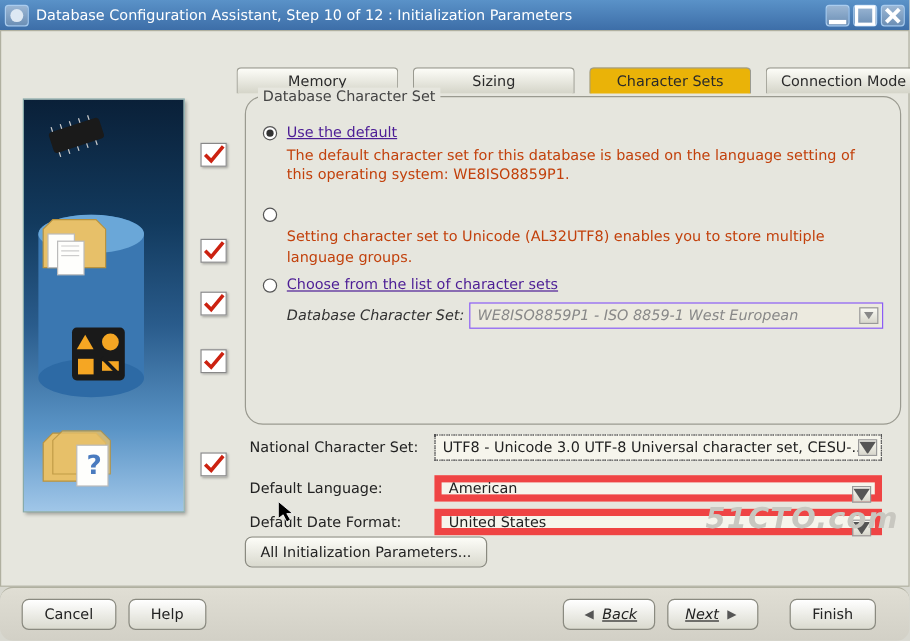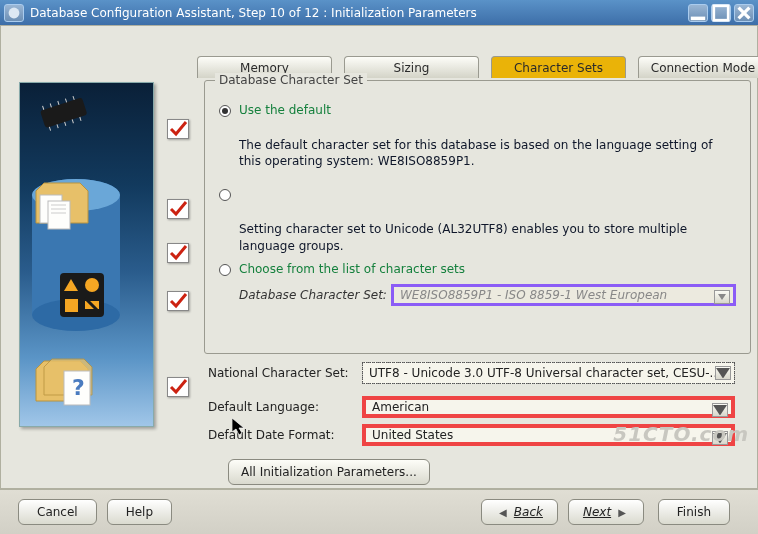--- a/index.html
+++ b/index.html
@@ -19,60 +19,60 @@
   .check { width: 22px; height: 20px; background: #fff; border: 1px solid #888; margin-left: auto; margin-right: -18px; box-shadow: 1px 1px 2px rgba(0,0,0,0.3); display:flex; align-items:center; justify-content:center; }
   .check svg { width: 20px; height: 18px; }
 
   
   .tabs { position: absolute; top: 30px; left: 196px; display: flex; gap: 12px; }
   .tab { width: 135px; height: 22px; border: 1px solid #9a9a90; border-bottom: none; border-radius: 4px 4px 0 0; background: linear-gradient(to bottom, #fdfdf8, #d4d4c8); display:flex; align-items:center; justify-content:center; color:#2a2a2a; cursor:pointer; }
   .tab.connmode{ width: 130px }
   .tab.active { background: #eab308; font-weight: normal; }
 
   
-  .fieldset { position: absolute; top: 54px; left: 203px; right: 6px; height: 274px; border: 1px solid #9a9a90; border-radius: 3px; padding: 16px 14px 10px 14px; background: #e6e6de; }
+  .fieldset { position: absolute; top: 54px; left: 203px; right: 6px; height: 274px; border: 1px solid #9a9a90; border-radius: 15px; padding: 16px 14px 10px 14px; background: #e6e6de; }
   .fieldset .legend { position: absolute; top: -8px; left: 10px; background: #e6e6de; padding: 0 4px; color: #444; font-size: 12px; }
 
   .radio-row { display:flex; align-items:flex-start; margin-top: 8px; }
   .radio-row.first{ margin-top: 6px;}
   .radio { width: 12px; height: 12px; border: 1px solid #555; border-radius: 50%; margin-top: 2px; margin-right: 8px; display:inline-flex; align-items:center; justify-content:center; background: #fff; flex-shrink:0;}
   .radio.sel::after { content:''; width:6px; height:6px; background:#333; border-radius:50%; display:block; }
-  .radio-label { color: #15803d; }
-  .desc { margin-left: 20px; margin-top: 20px; color: #0f172a; line-height: 1.35; }
+  .radio-label { color: #4c1d95; text-decoration: underline; }
+  .desc { margin-left: 20px; margin-top: 4px; color: #c2410c; line-height: 1.35; }
 
   .charset-row { display:flex; align-items:center; margin-left: 20px; margin-top: 8px; font-style: italic; }
   .charset-row .lbl { width: 152px; color:#333; }
-  .combo { flex:1; height: 22px; border: 3px solid #8b5cf6; background: #eceadf; display:flex; align-items:center; padding: 0 6px; color:#888; position:relative; }
+  .combo { flex:1; height: 22px; border: 1px solid #8b5cf6; background: #eceadf; display:flex; align-items:center; padding: 0 6px; color:#888; position:relative; }
   .combo .arrow { position:absolute; right:3px; top:3px; width:16px; height:14px; border:1px solid #999; background:linear-gradient(#fafaf4,#d8d7cc); display:flex; align-items:center; justify-content:center; }
   .combo .arrow svg{width:8px;height:6px;}
 
   
   .frow { position:absolute; left: 207px; right: 22px; display:flex; align-items:center; }
   .frow .lbl { width: 154px; color:#222; }
   .frow.r1{ top: 336px; }
   .frow.r2{ top: 370px; }
   .frow.r3{ top: 398px; }
 
   .combo-out { flex:1; height:22px; border:1px dashed #888; outline:1px dotted #555; outline-offset:-1px; background:#f6f5ec; display:flex; align-items:center; padding:0 6px; color:#222; position:relative;}
-  .combo-out.plain { border:4px solid #ef4444; outline:none; }
+  .combo-out.plain { border:6px solid #ef4444; outline:none; }
   .combo-out .arrow { position:absolute; right:3px; top:3px; width:16px; height:14px; border:1px solid #999; background:linear-gradient(#fafaf4,#d8d7cc); display:flex; align-items:center; justify-content:center; }
 
   
-  .allparams { position:absolute; left: 203px; top: 433px; height: 26px; padding: 0 12px; border:1px solid #8a8a80; border-radius:6px; background: linear-gradient(#fdfdf8,#d9d9ce); display:flex; align-items:center; color:#222; cursor:pointer;margin-left:24px;}
-
-  
-  .btnbar { position:absolute; left:0; right:0; bottom:0; height:45px; background: linear-gradient(#e0ded4, #d2d0c6); border-top:1px solid #b0b0a0; display:flex; align-items:center; padding: 0 18px; }
+  .allparams { position:absolute; left: 203px; top: 421px; height: 26px; padding: 0 12px; border:1px solid #8a8a80; border-radius:6px; background: linear-gradient(#fdfdf8,#d9d9ce); display:flex; align-items:center; color:#222; cursor:pointer;}
+
+  
+  .btnbar { position:absolute; left:0; right:0; bottom:0; height:45px; background: linear-gradient(#e0ded4, #d2d0c6); border-top:1px solid #b0b0a0; display:flex; align-items:center; padding: 0 18px; border-radius: 11px; }
   .btn { height: 26px; padding: 0 18px; border:1px solid #8a8a80; border-radius:6px; background: linear-gradient(#ffffff,#dadacf); display:flex; align-items:center; color:#222; cursor:pointer; margin-right:10px;}
   .btn u{ text-decoration: underline; font-style: italic; }
   .spacer{ flex:1; }
   .btn.nav{ padding: 0 14px;}
   .btn.nav .tri-l, .btn.nav .tri-r{ font-size:10px; margin:0 3px; color:#555; }
 
   
-  .wm{ position:absolute; right:8px; bottom:42px; color:#c8c7c0; font-size:20px; font-weight:bold; font-style:italic; letter-spacing:1px; pointer-events:none;}
+  .wm{ position:absolute; right:8px; bottom:42px; color:#c8c7c0; font-size:24px; font-weight:bold; font-style:italic; letter-spacing:1px; pointer-events:none;}
 
   
   .fake-cursor{ position:absolute; left: 231px; top: 392px; pointer-events:none; }
 
 </style>
 </head>
 <body>
 
 <div class="titlebar">
   <div class="tb-left">
@@ -266,14 +266,14 @@
   <div class="btn nav">
       <span class="tri-l">◀</span>
       <span style="width:4px"></span>
       <u>Back</u>
     </div>
   <div class="btn nav">
       <u>Next</u>
       <span style="width:4px"></span>
       <span class="tri-r">▶</span>
     </div>
-  <div class="btn" style="margin-left:4px">Finish</div>
+  <div class="btn" style="margin-left:16px">Finish</div>
 </div>
 
 </body></html>

